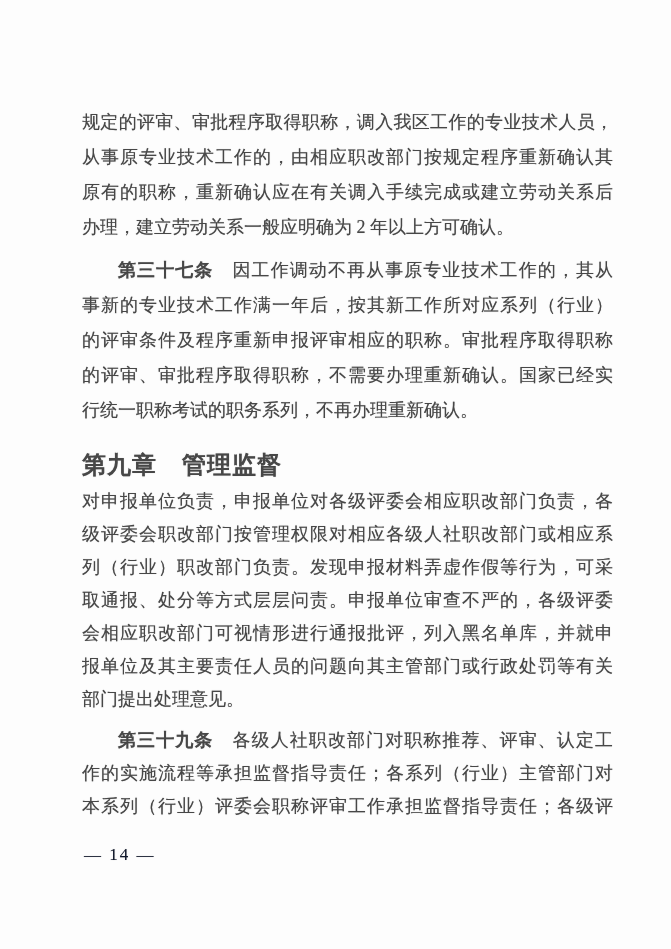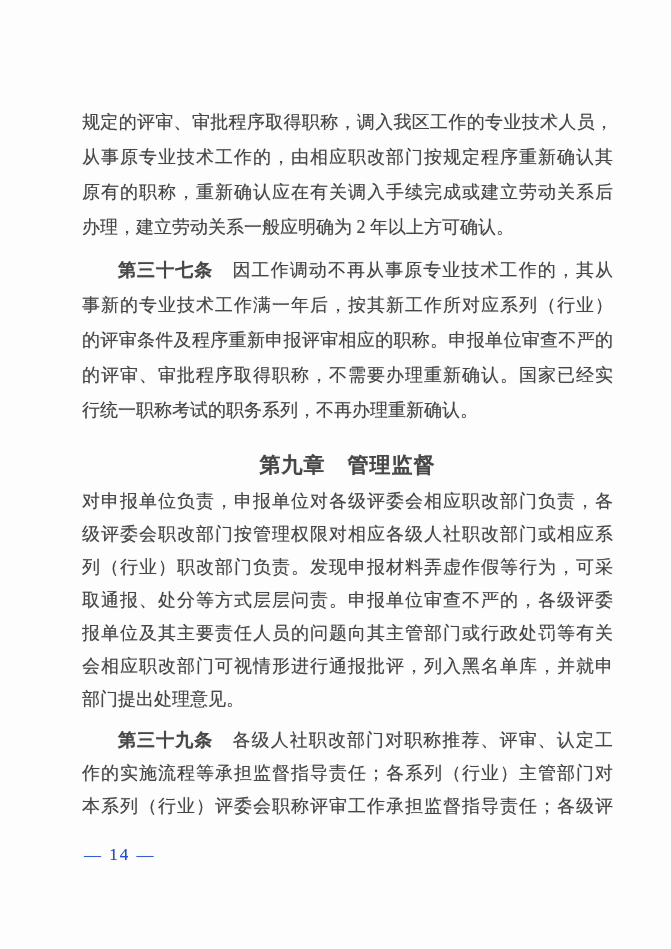--- a/index.html
+++ b/index.html
@@ -38,71 +38,70 @@
   .sec-lower .ln { line-height: 33px; height: 33px; }
   .ln.endline {
     text-align: center;
     text-align-last: left;
   }
   .ln.indent { text-indent: 36px; }
   .term { font-weight: 700; }
   .para-37 { margin-top: 8px; }
   .chapter-heading {
     margin: 20px 0 0 0;
-    font-size: 21px;
+    font-size: 24px;
     line-height: 34px;
     height: 34px;
     font-weight: 700;
-    text-align: center;
     letter-spacing: 1px;
   }
   .para-38 { margin-top: 3px; }
   .para-39 { margin-top: 8px; }
   .page-number {
     position: absolute;
     left: 84px;
     top: 844px;
     font-size: 17px;
     line-height: 22px;
-    color: #1d4ed8;
+    color: #0f172a;
     letter-spacing: 2px;
     text-shadow: 0 0 0.7px rgba(70,70,70,0.5);
   }
 </style>
 </head>
 <body>
 
 <div class="scan-page">
   <div class="text-block">
 
     <p class="para para-cont">
       <span class="ln">规定的评审、审批程序取得职称，调入我区工作的专业技术人员，</span>
       <span class="ln">从事原专业技术工作的，由相应职改部门按规定程序重新确认其</span>
       <span class="ln">原有的职称，重新确认应在有关调入手续完成或建立劳动关系后</span>
       <span class="ln endline">办理，建立劳动关系一般应明确为 2 年以上方可确认。</span>
     </p>
 
     <p class="para para-37">
       <span class="ln indent"><strong class="term">第三十七条</strong><span>　因工作调动不再从事原专业技术工作的，其从</span></span>
       <span class="ln">事新的专业技术工作满一年后，按其新工作所对应系列（行业）</span>
-      <span class="ln">的评审条件及程序重新申报评审相应的职称。申报单位审查不严的</span>
+      <span class="ln">的评审条件及程序重新申报评审相应的职称。审批程序取得职称</span>
       <span class="ln">的评审、审批程序取得职称，不需要办理重新确认。国家已经实</span>
       <span class="ln endline">行统一职称考试的职务系列，不再办理重新确认。</span>
     </p>
 
     <div class="chapter-heading">第九章　管理监督</div>
 
     <div class="sec-lower">
       <p class="para para-38">
         <span class="ln">对申报单位负责，申报单位对各级评委会相应职改部门负责，各</span>
         <span class="ln">级评委会职改部门按管理权限对相应各级人社职改部门或相应系</span>
         <span class="ln">列（行业）职改部门负责。发现申报材料弄虚作假等行为，可采</span>
         <span class="ln">取通报、处分等方式层层问责。申报单位审查不严的，各级评委</span>
+        <span class="ln">会相应职改部门可视情形进行通报批评，列入黑名单库，并就申</span>
         <span class="ln">报单位及其主要责任人员的问题向其主管部门或行政处罚等有关</span>
-        <span class="ln">会相应职改部门可视情形进行通报批评，列入黑名单库，并就申</span>
         <span class="ln endline">部门提出处理意见。</span>
       </p>
 
       <p class="para para-39">
         <span class="ln indent"><strong class="term">第三十九条</strong><span>　各级人社职改部门对职称推荐、评审、认定工</span></span>
         <span class="ln">作的实施流程等承担监督指导责任；各系列（行业）主管部门对</span>
         <span class="ln">本系列（行业）评委会职称评审工作承担监督指导责任；各级评</span>
       </p>
     </div>
 

